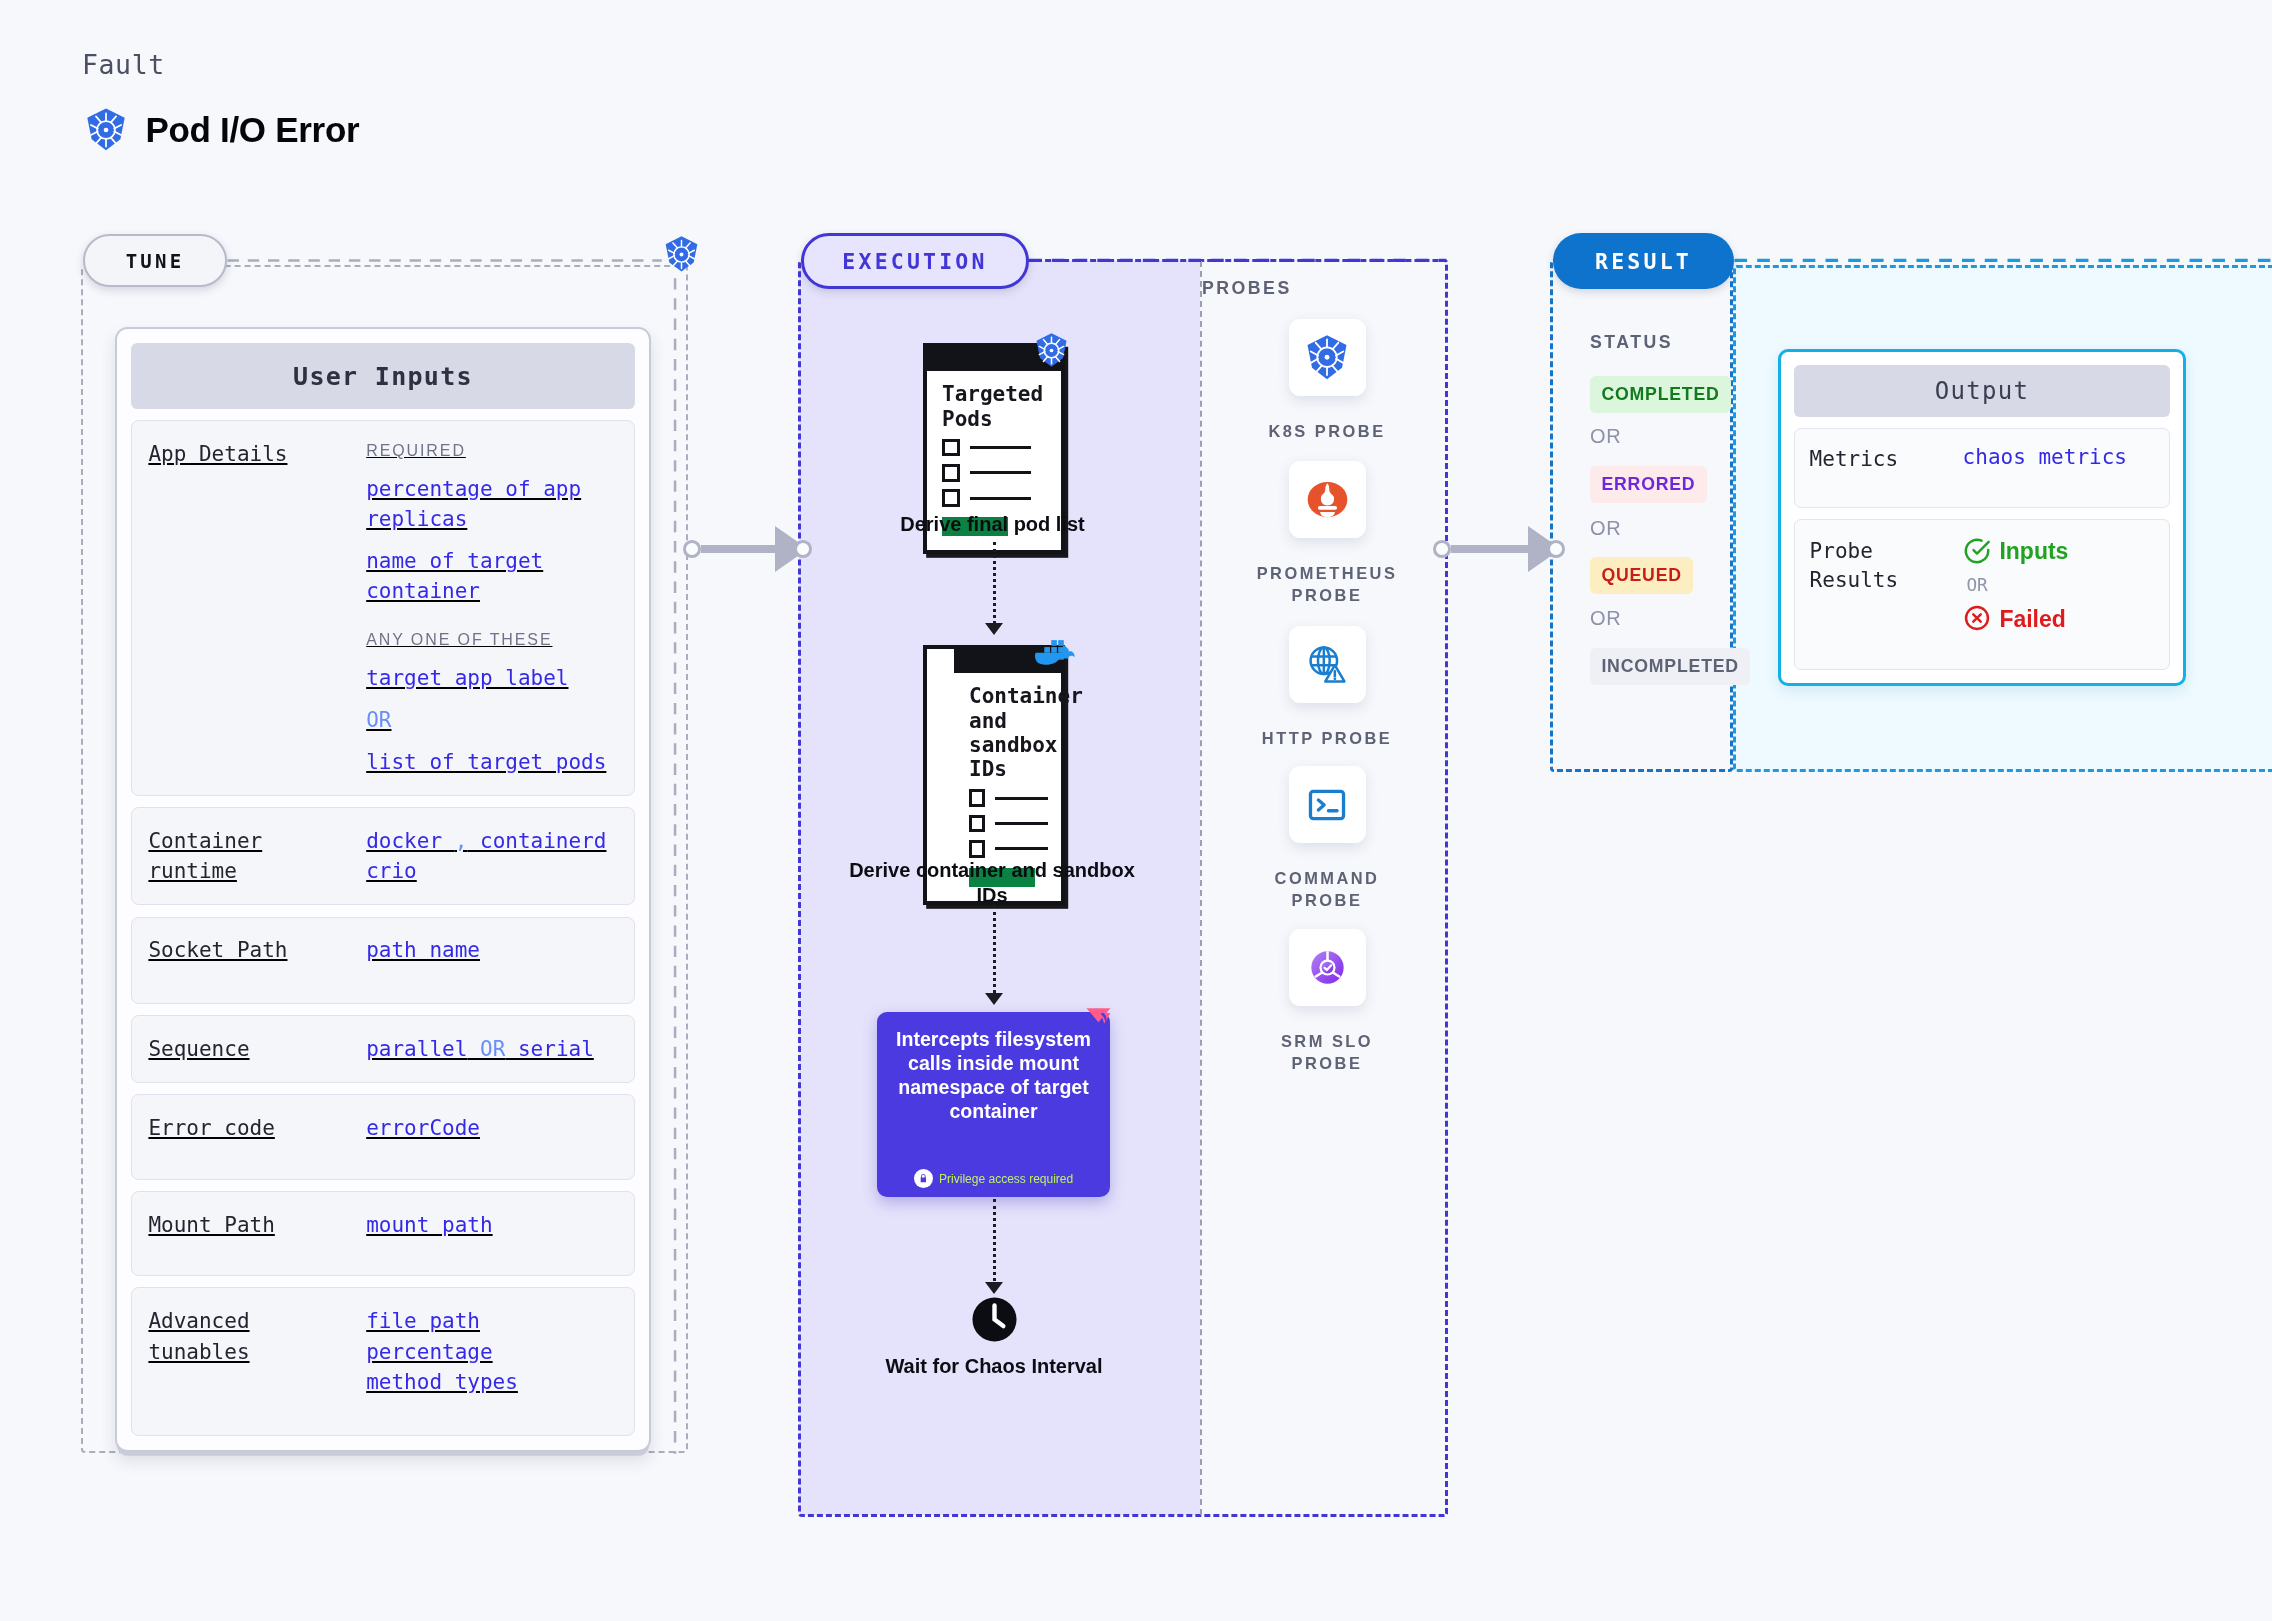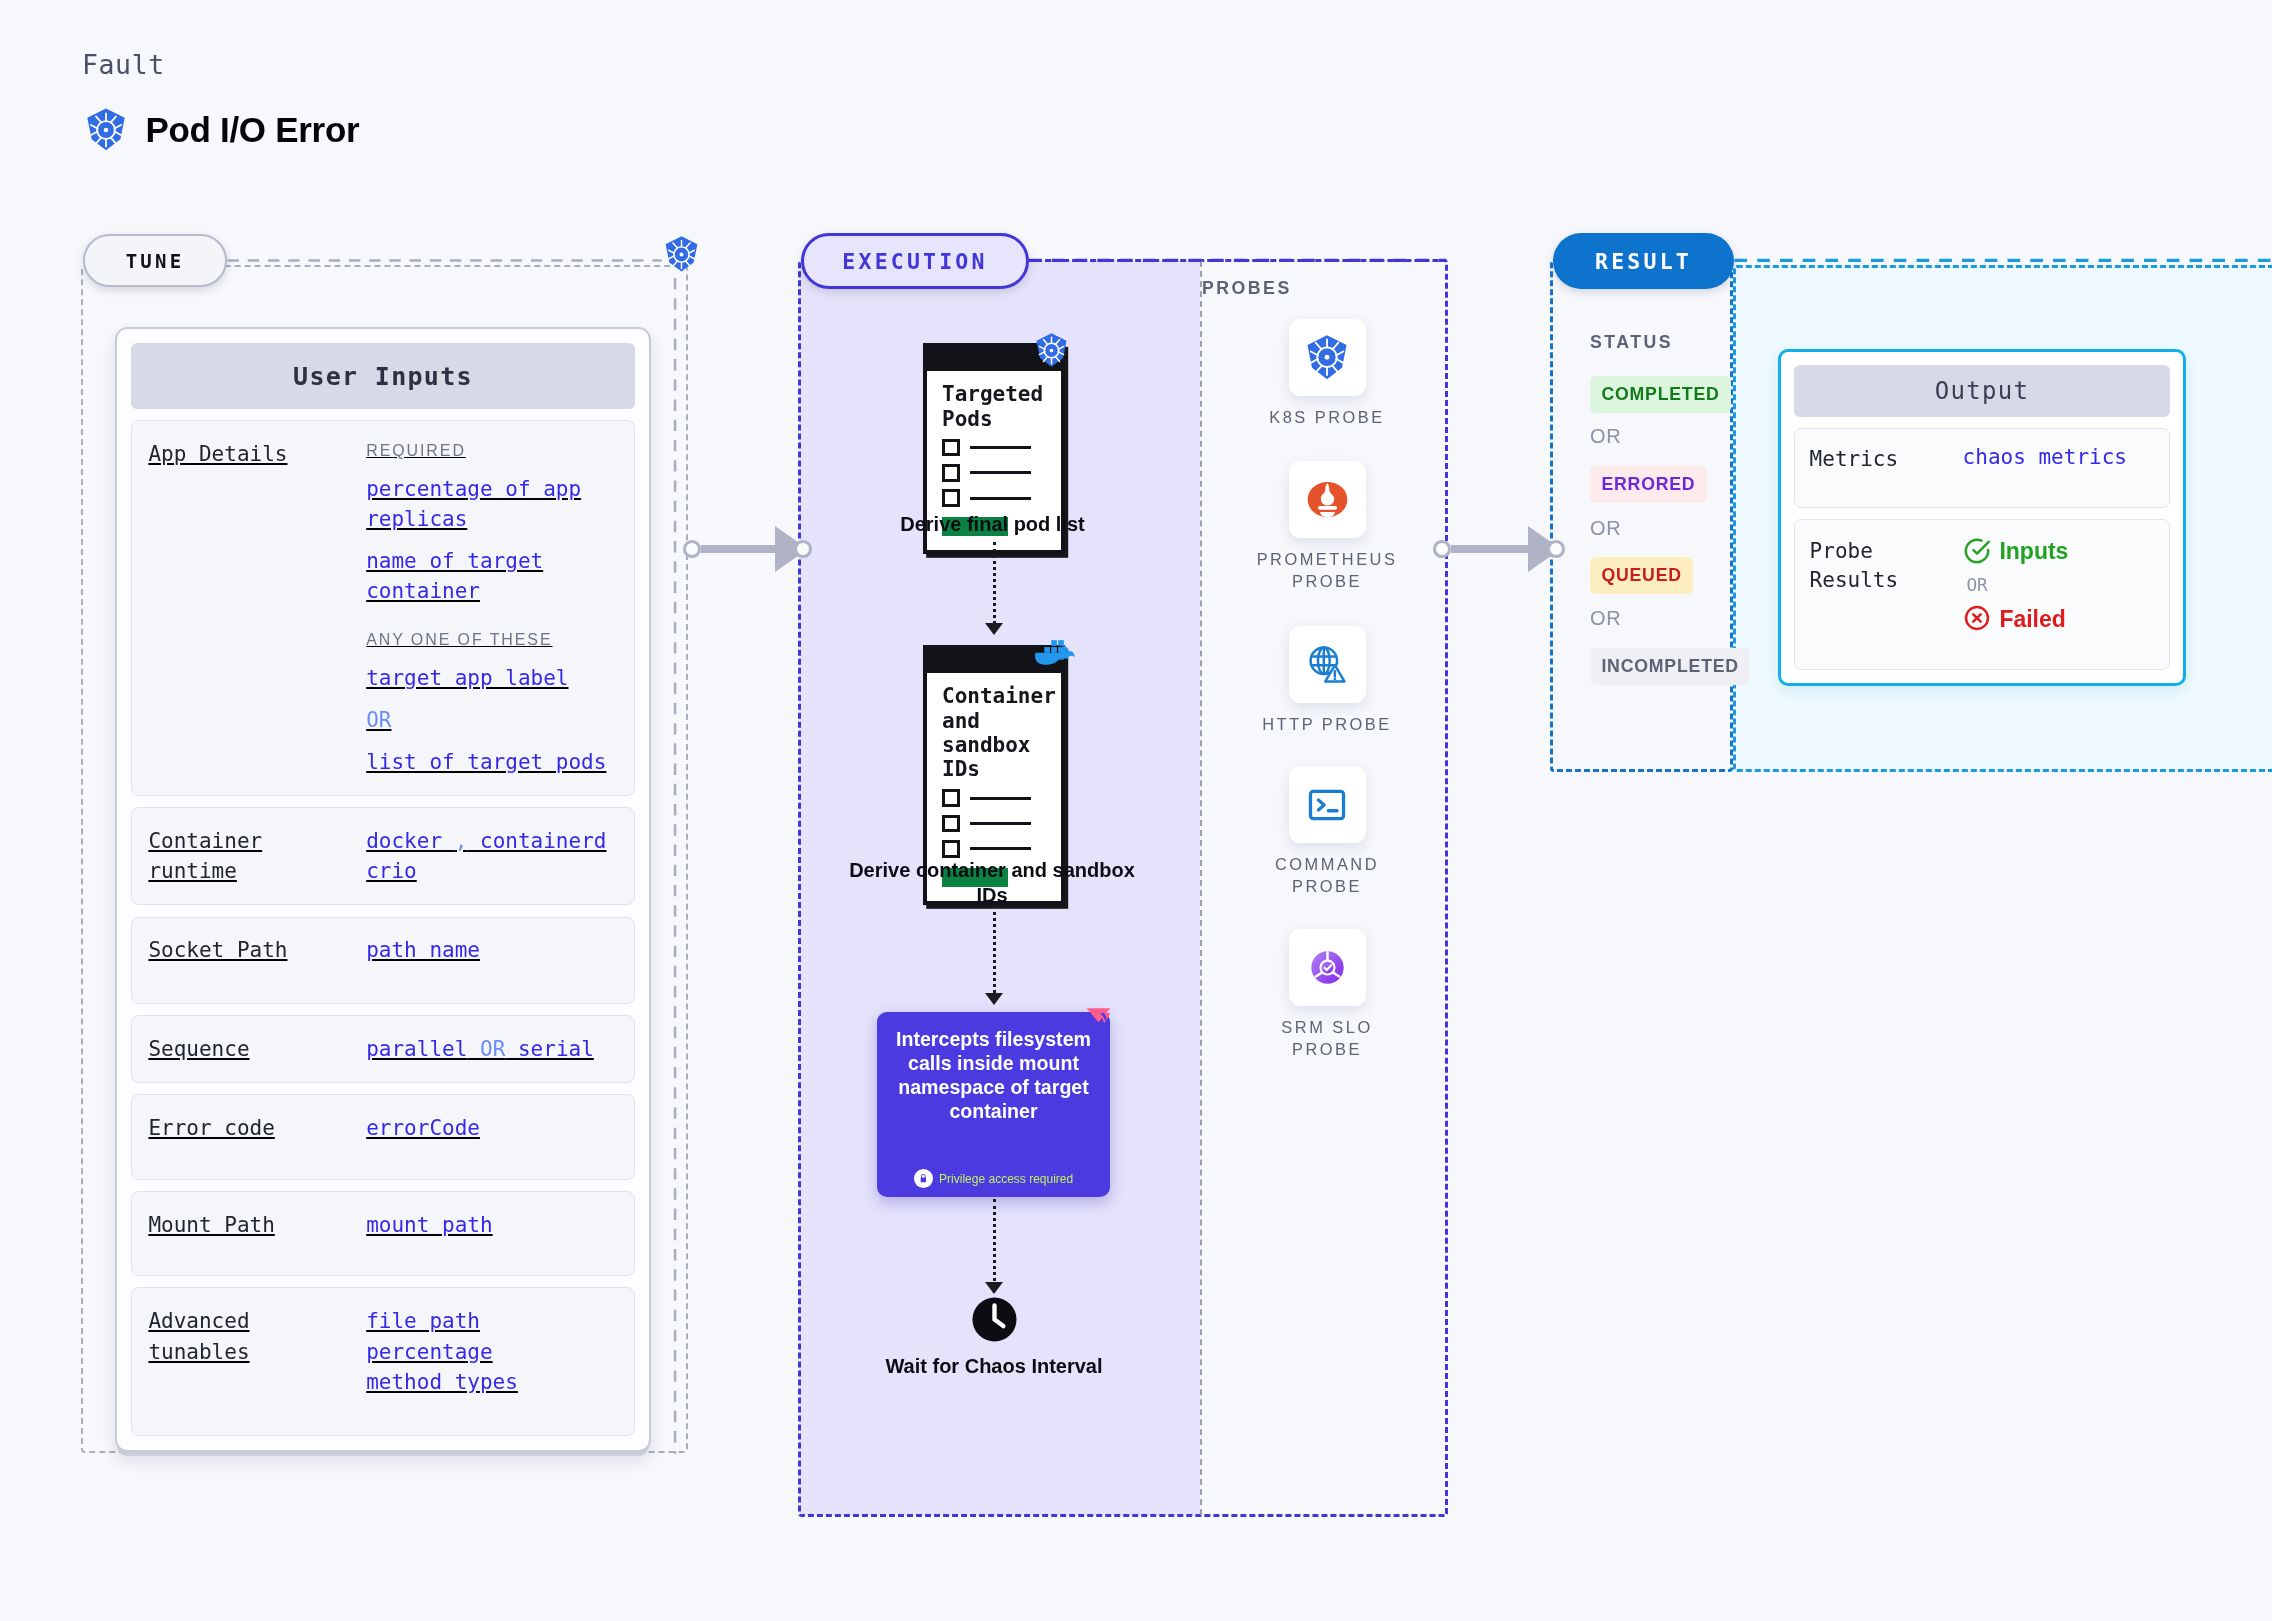--- a/index.html
+++ b/index.html
@@ -179,21 +179,21 @@
     position: absolute; left: 1202px; top: 278px;
     font-size: 17.7px; font-weight: 700; color: #5d6275; letter-spacing: 2.5px;
   }
   .probe { position: absolute; width: 164px; text-align: center; }
   .probe .tile {
     width: 77px; height: 77px; margin: 0 auto; background: #fff;
     border-radius: 11.4px; display: flex; align-items: center; justify-content: center;
     box-shadow: 0 4.4px 12.6px rgba(45,55,95,0.12);
   }
   .probe .plabel {
-    margin-top: 10px; font-size: 16.4px; font-weight: 400;
+    margin-top: 24px; font-size: 16.4px; font-weight: 700;
     color: #5d6275; letter-spacing: 2.5px; line-height: 1.35;
   }
 
   
   #status-label {
     position: absolute; left: 1590px; top: 332px;
     font-size: 17.7px; font-weight: 700; color: #5d6275; letter-spacing: 2.5px;
   }
   .badge {
     position: absolute; left: 1590px; border-radius: 5.7px;
@@ -386,21 +386,21 @@
       <circle cx="32" cy="32" r="12.5"></circle>
         <circle cx="32" cy="32" r="3.2" fill="#fff" stroke="none"></circle>
       <path d="M32 9v10M32 45v10M11 25l9.5 5M43.5 34l9.5 5M11 39l9.5-5M43.5 30l9.5-5M18 13l7 8M39 43l7 8M46 13l-7 8M25 43l-7 8"></path>
     </g>
   </svg>
 </div>
 <div class="caption" style="left:847px; top:512px; width:291px">Derive final pod list</div>
 <div class="vdots" style="left:993px; top:542px; height:82px"></div>
 <div class="varrow" style="left:985px; top:623px"></div>
 
-<div class="flowcard" style="left:923px; top:645px; width:142px;">
+<div class="flowcard" style="left:923px; top:645px; width:142px;padding-left:27px;">
   <div class="titlebar"></div>
   <div class="body">
     <div class="ctitle">Container and sandbox IDs</div>
     <div class="checkrow">
         <span class="chk"></span>
         <span class="ln"></span>
       </div>
     <div class="checkrow">
         <span class="chk"></span>
         <span class="ln"></span>

